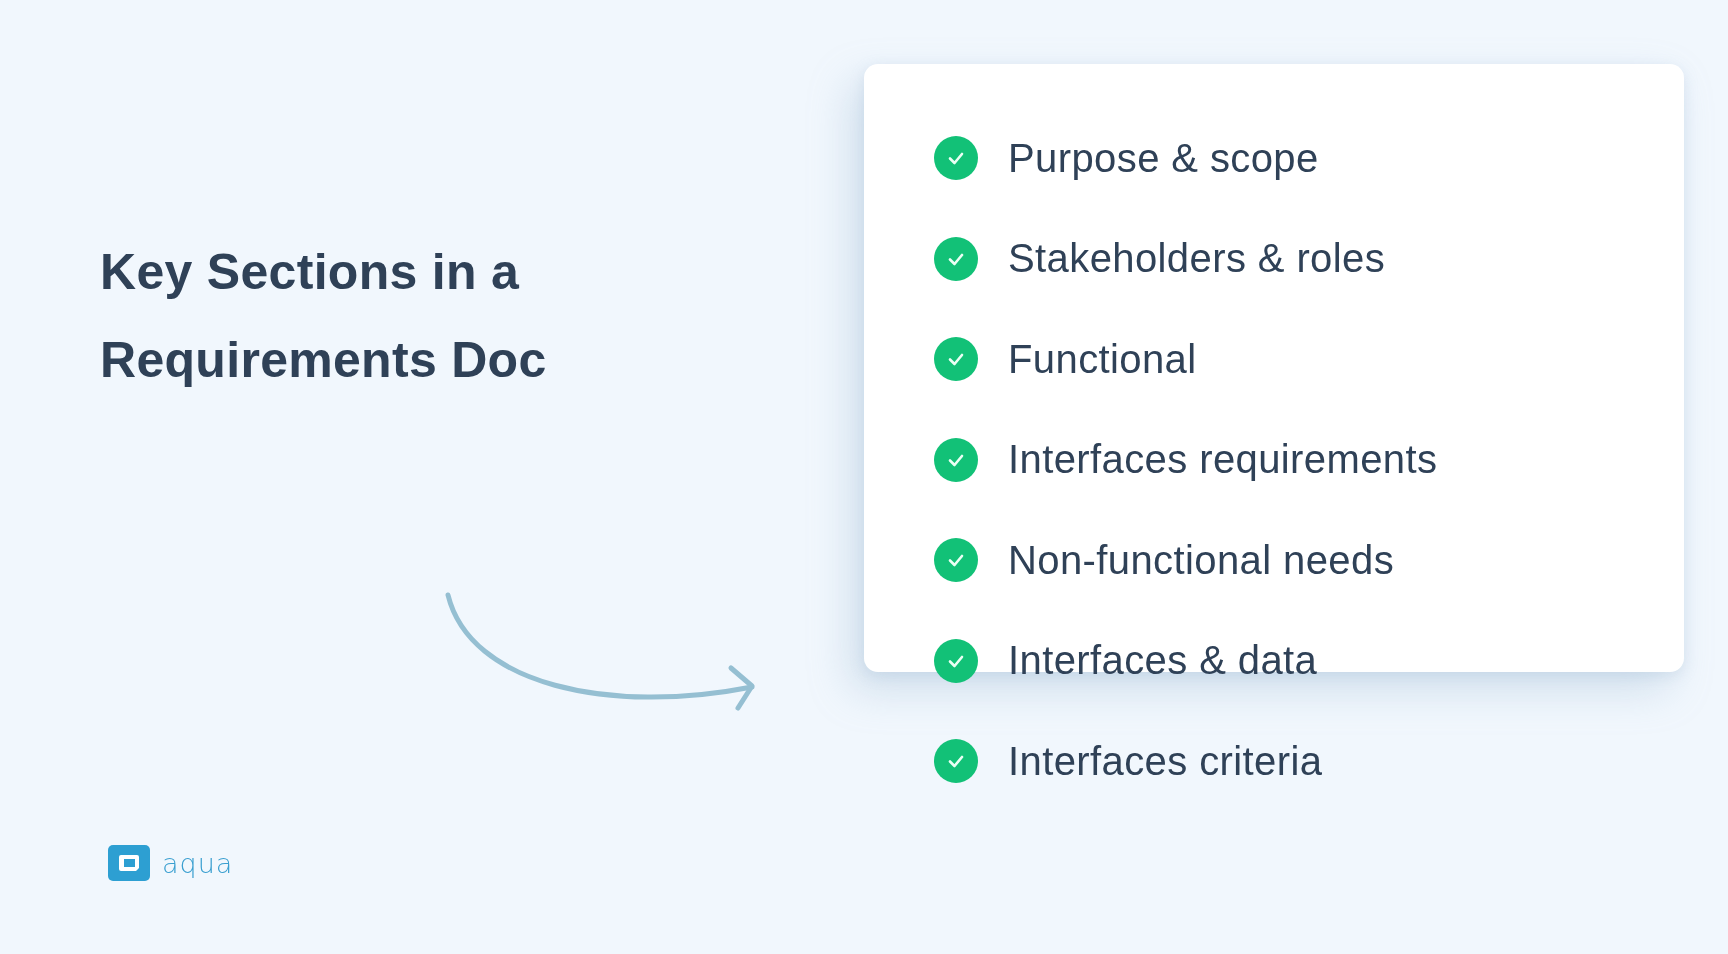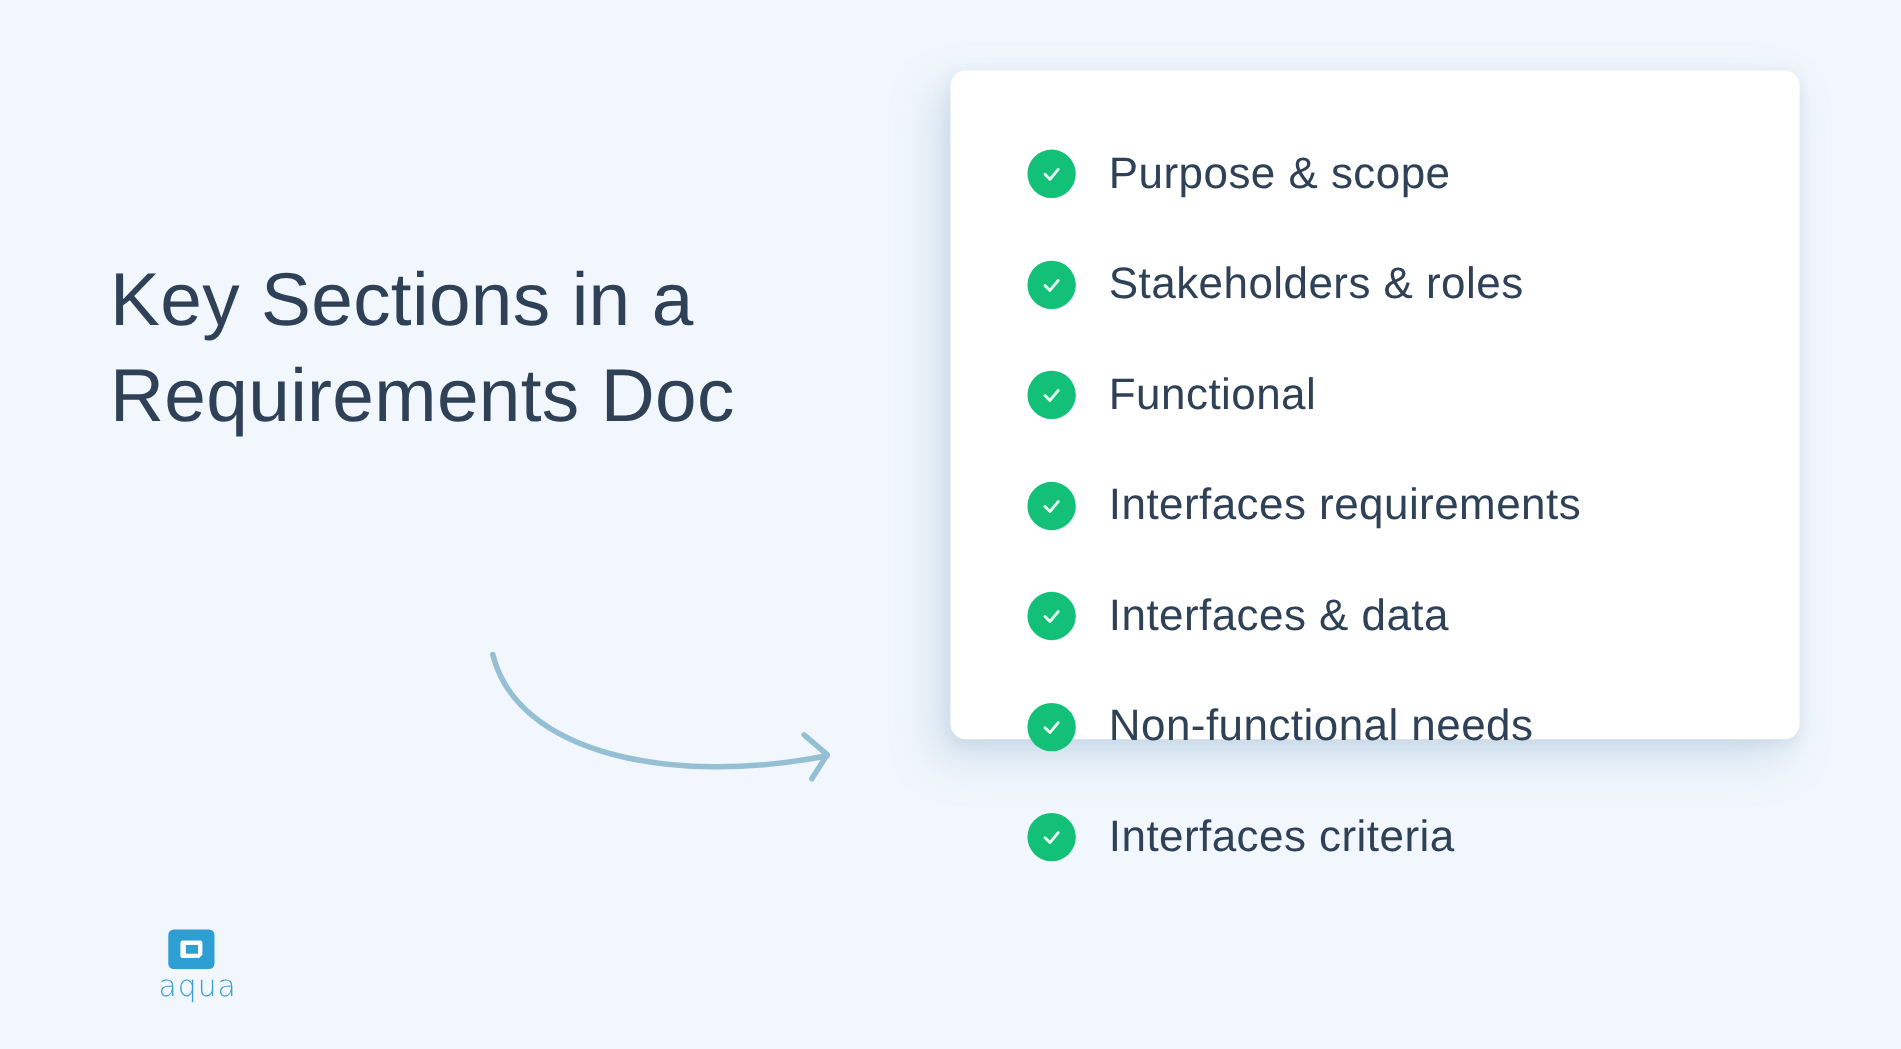--- a/index.html
+++ b/index.html
@@ -4,43 +4,44 @@
 <style>
   html, body { margin:0; padding:0; }
   body {
     width:1728px; height:954px; overflow:hidden;
     background:#f1f7fd;
     font-family:"Liberation Sans", "DejaVu Sans", sans-serif;
     position:relative;
   }
   .title {
     position:absolute; left:100px; top:228px;
-    font-size:68px; line-height:88px; color:#2f4157;
-    font-weight:400; letter-spacing:0.3px;
+    font-size:50px; line-height:88px; color:#2f4157;
+    font-weight:700; letter-spacing:0.3px;
     margin:0;
   }
   .title span { display:block; }
   .arrow { position:absolute; left:430px; top:575px; }
   .card {
     position:absolute; left:864px; top:64px; width:772px; height:608px;
     background:#ffffff; border-radius:14px;
     box-shadow: -14px 18px 40px rgba(150,180,205,0.35), 0 4px 14px rgba(160,185,210,0.25);
+    padding-left: 48px;
   }
   .list { list-style:none; margin:0; padding:0; position:absolute; left:70px; top:66px; }
   .item { display:flex; align-items:center; height:100.5px; }
   .item:first-child { margin-top:-22px; }
   .check {
     width:44px; height:44px; border-radius:50%; background:#12c177;
     display:flex; align-items:center; justify-content:center; flex:none;
   }
   .label {
     margin-left:30px; font-size:40px; color:#2f4157; letter-spacing:0.4px;
     white-space:nowrap;
   }
-  .logo { position:absolute; left:132px; top:845px; display:flex; align-items:center;flex-direction:column; }
+  .logo { position:absolute; left:108px; top:845px; display:flex; align-items:center; }
   .logo-mark {
     width:42px; height:36px; border-radius:5px; background:#2d9fd2;
     display:flex; align-items:center; justify-content:center;
   }
   .logo-text {
     margin-left:12px; font-size:27px; color:#3a9fd0; letter-spacing:1px;
     font-family:"DejaVu Sans", sans-serif; font-weight:300;
   }
 </style>
 </head>
@@ -89,29 +90,29 @@
           </svg>
         </span>
       <span class="label">Interfaces requirements</span>
     </li>
     <li class="item">
       <span class="check">
           <svg width="22" height="22" viewBox="0 0 22 22">
             <path d="M5 11.5 L9.5 16 L17 7" fill="none" stroke="#eafff4" stroke-width="2.6" stroke-linecap="round" stroke-linejoin="round"></path>
           </svg>
         </span>
-      <span class="label">Interfaces &amp; data</span>
+      <span class="label">Non-functional needs</span>
     </li>
     <li class="item">
       <span class="check">
           <svg width="22" height="22" viewBox="0 0 22 22">
             <path d="M5 11.5 L9.5 16 L17 7" fill="none" stroke="#eafff4" stroke-width="2.6" stroke-linecap="round" stroke-linejoin="round"></path>
           </svg>
         </span>
-      <span class="label">Non-functional needs</span>
+      <span class="label">Interfaces &amp; data</span>
     </li>
     <li class="item">
       <span class="check">
           <svg width="22" height="22" viewBox="0 0 22 22">
             <path d="M5 11.5 L9.5 16 L17 7" fill="none" stroke="#eafff4" stroke-width="2.6" stroke-linecap="round" stroke-linejoin="round"></path>
           </svg>
         </span>
       <span class="label">Interfaces criteria</span>
     </li>
   </ul>

